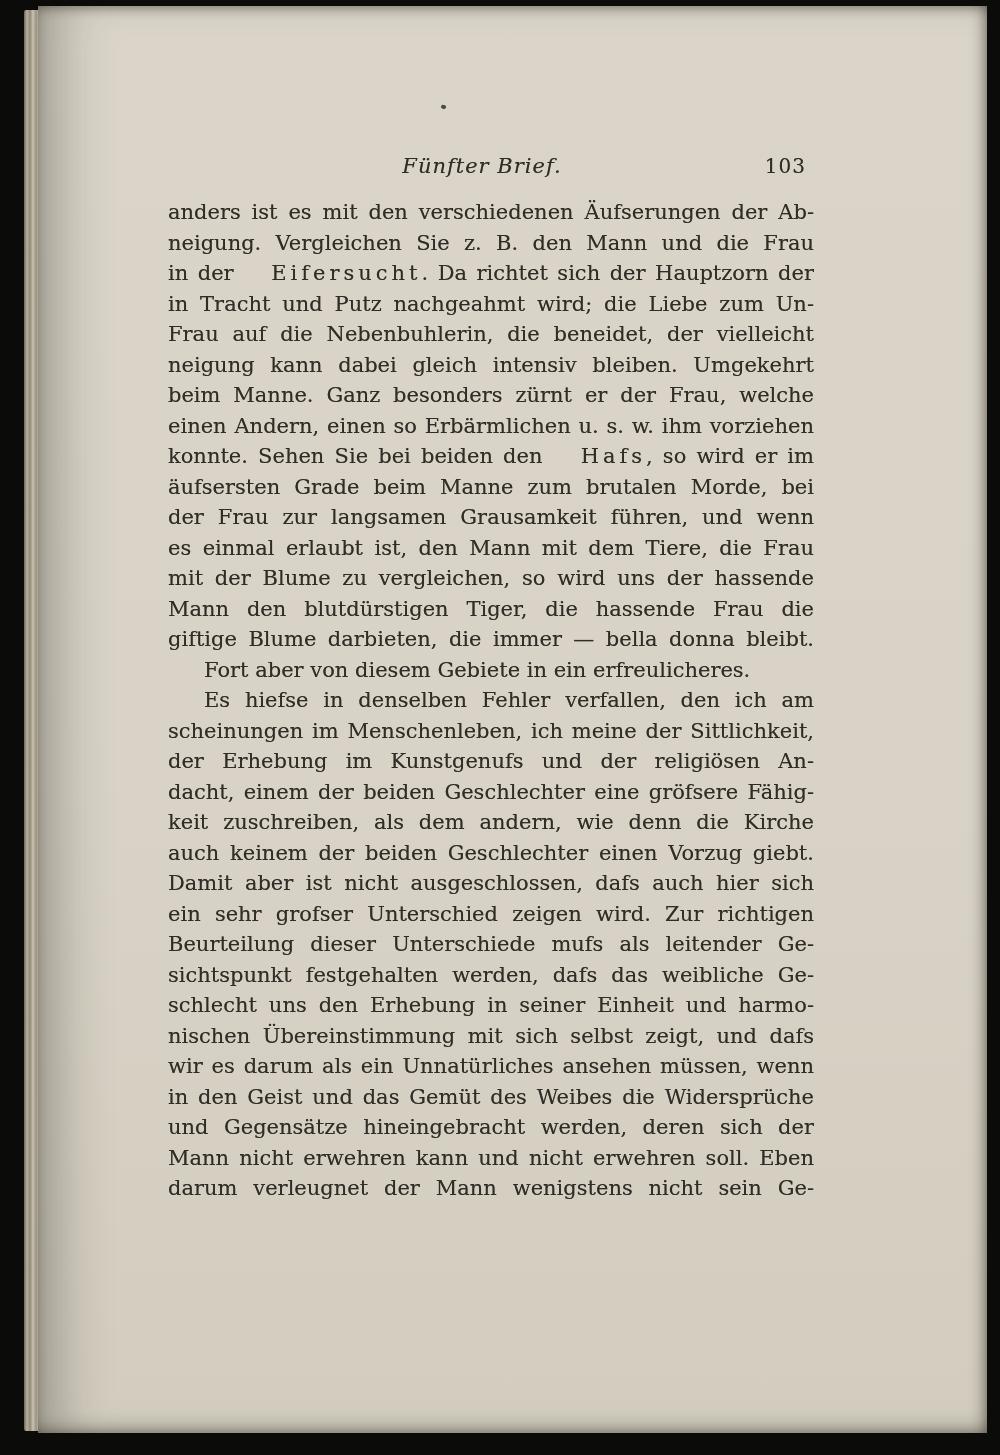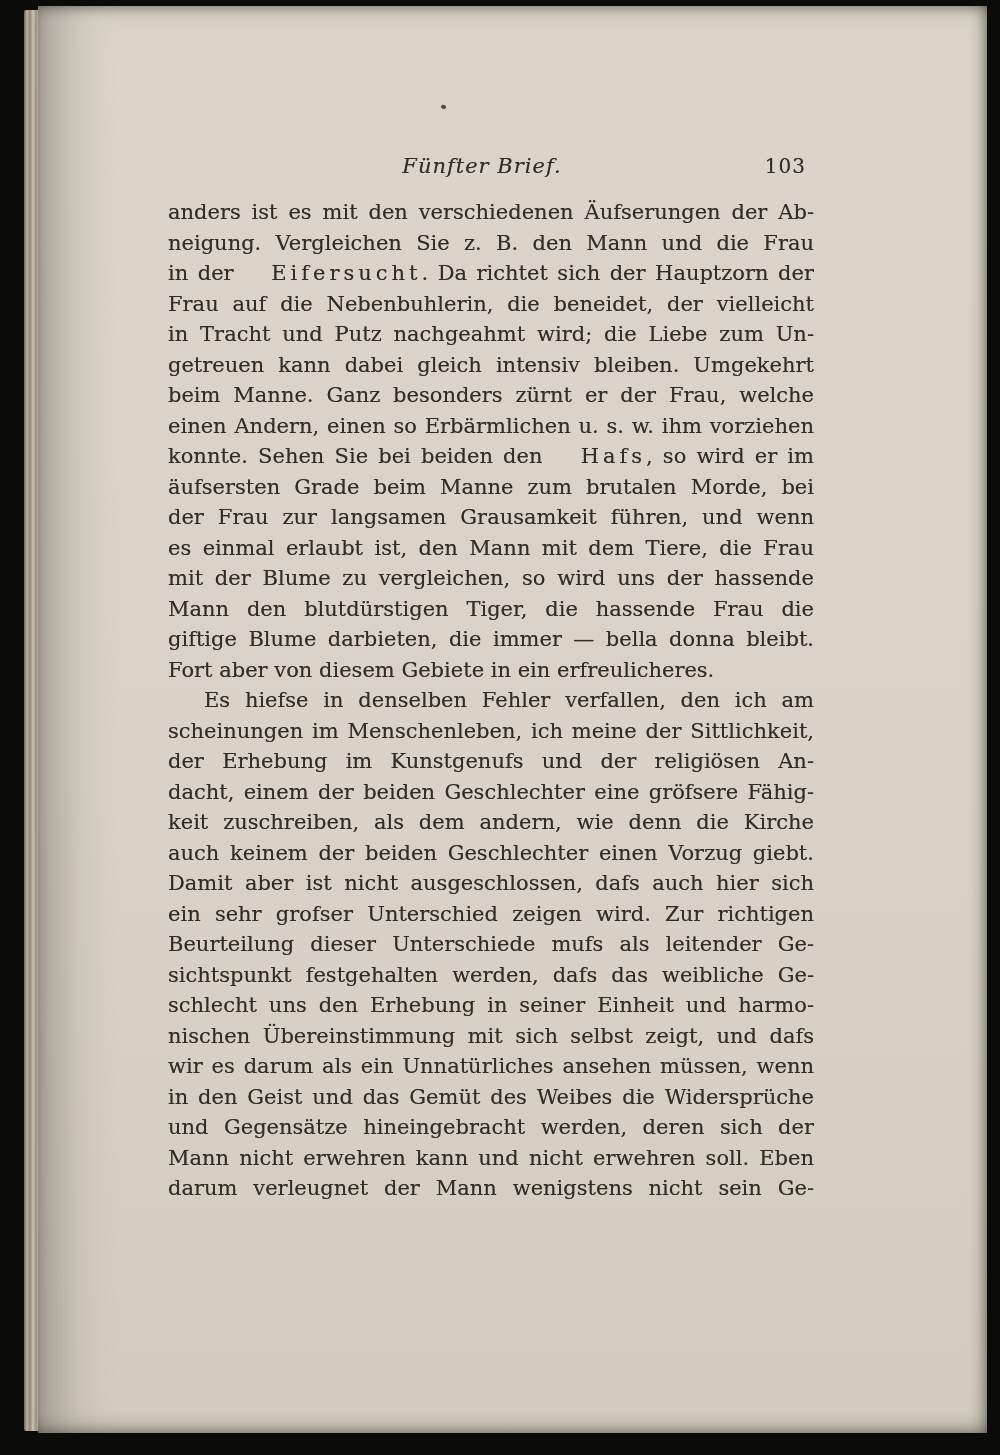--- a/index.html
+++ b/index.html
@@ -61,21 +61,21 @@
   .page-body { margin-top: 17px; }
   .paragraph { margin: 0; }
   .line {
     height: 30.5px;
     line-height: 30.5px;
     text-align: justify;
     text-align-last: justify;
     white-space: normal;
     overflow: hidden;
   }
-  .line.no-just { text-align-last: left; }
+  .line.no-just { text-align-last: left; margin-left: 36px; }
   .line.indent { text-indent: 36px; }
   .italic { }
   .spaced { letter-spacing: 4px; margin-left: 28px; }
   .speck {
     position: absolute;
     left: 403px; top: 99px;
     width: 5px; height: 4px;
     background: rgba(44, 41, 35, 0.8);
     border-radius: 50% 40% 60% 50%;
     transform: rotate(20deg);
@@ -91,23 +91,23 @@
     <div class="text-block">
       <div class="page-header">
         <span class="header-title">Fünfter Brief.</span>
         <span class="page-number">103</span>
       </div>
       <div class="page-body">
           <div class="paragraph">
             <div class="line"><span>anders ist es mit den verschiedenen Äufserungen der Ab-</span></div>
             <div class="line"><span>neigung.  Vergleichen Sie z. B. den Mann und die Frau</span></div>
             <div class="line"><span>in der </span><span class="spaced">Eifersucht</span><span>.  Da richtet sich der Hauptzorn der</span></div>
+            <div class="line"><span>in Tracht und Putz nachgeahmt wird; die Liebe zum Un-</span></div>
             <div class="line"><span>Frau auf die Nebenbuhlerin, die beneidet, der vielleicht</span></div>
-            <div class="line"><span>in Tracht und Putz nachgeahmt wird; die Liebe zum Un-</span></div>
-            <div class="line"><span>getreuen kann dabei gleich intensiv bleiben.  Umgekehrt</span></div>
+            <div class="line"><span>neigung kann dabei gleich intensiv bleiben.  Umgekehrt</span></div>
             <div class="line"><span>beim Manne.  Ganz besonders zürnt er der Frau, welche</span></div>
             <div class="line"><span>einen Andern, einen so Erbärmlichen u. s. w. ihm vorziehen</span></div>
             <div class="line"><span>konnte.  Sehen Sie bei beiden den </span><span class="spaced">Hafs</span><span>, so wird er im</span></div>
             <div class="line"><span>äufsersten Grade beim Manne zum brutalen Morde, bei</span></div>
             <div class="line"><span>der Frau zur langsamen Grausamkeit führen, und wenn</span></div>
             <div class="line"><span>es einmal erlaubt ist, den Mann mit dem Tiere, die Frau</span></div>
             <div class="line"><span>mit der Blume zu vergleichen, so wird uns der hassende</span></div>
             <div class="line"><span>Mann den blutdürstigen Tiger, die hassende Frau die</span></div>
             <div class="line"><span>giftige Blume darbieten, die immer — </span><span class="italic">bella donna</span><span> bleibt.</span></div>
             <div class="line no-just"><span>Fort aber von diesem Gebiete in ein erfreulicheres.</span></div>

